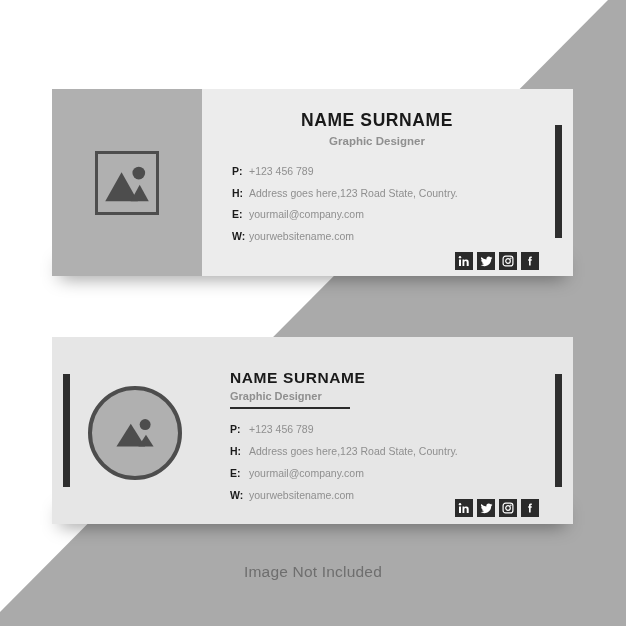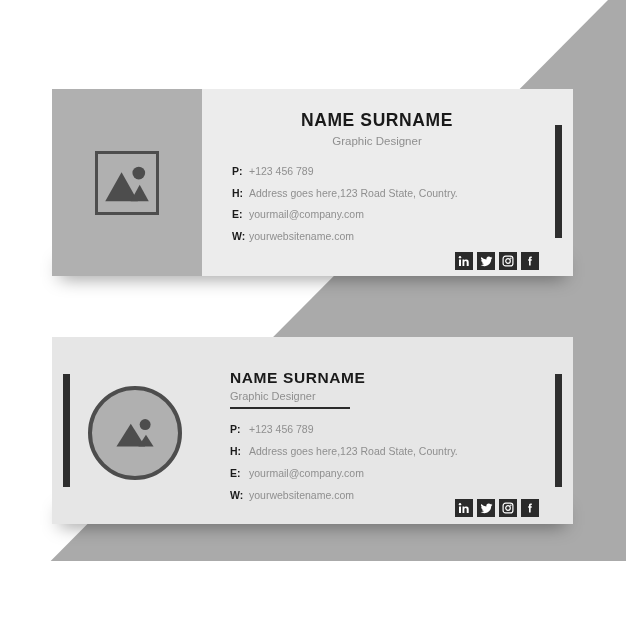--- a/index.html
+++ b/index.html
@@ -12,21 +12,21 @@
     background: #ffffff;
     font-family: "Liberation Sans", sans-serif;
     overflow: hidden;
     position: relative;
   }
 
   #stage {
     position: absolute;
     left: 0; top: 0;
     width: 626px;
-    height: 561px;
+    height: 626px;
     background: #ffffff;
     overflow: hidden;
   }
 
   
   .bg-diagonal {
     position: absolute;
     left: 0; top: 0;
     width: 626px;
     height: 626px;
@@ -150,21 +150,21 @@
   }
 
   
   .name-line {
     font-weight: bold;
     color: #1a1a1a;
     letter-spacing: 0.6px;
   }
   .role-line {
     color: #8f8f8f;
-    font-weight: normal;
+    font-weight: bold;
   }
 
   .contact-table {
     border-collapse: collapse;
   }
   .contact-table td {
     padding: 0;
     vertical-align: baseline;
     white-space: nowrap;
   }
@@ -419,14 +419,15 @@
         <circle cx="17.6" cy="6.4" r="1.5" fill="#ffffff"></circle>
       </svg>
     </a>
     <a class="social-btn">
       <svg viewBox="0 0 24 24" width="12" height="12">
         <path d="M15.6 8.4h-2.3V6.9c0-.7.45-.86.77-.86h1.5V3.2L13.5 3.2c-2.8 0-3.45 2.1-3.45 3.44V8.4H8.4v2.9h1.65V21h3.25v-9.7h2.07z" fill="#ffffff"></path>
       </svg>
     </a>
   </div>
 
+  <div id="footer-note">Image Not Included</div>
 
 </div>
 
 </body></html>

